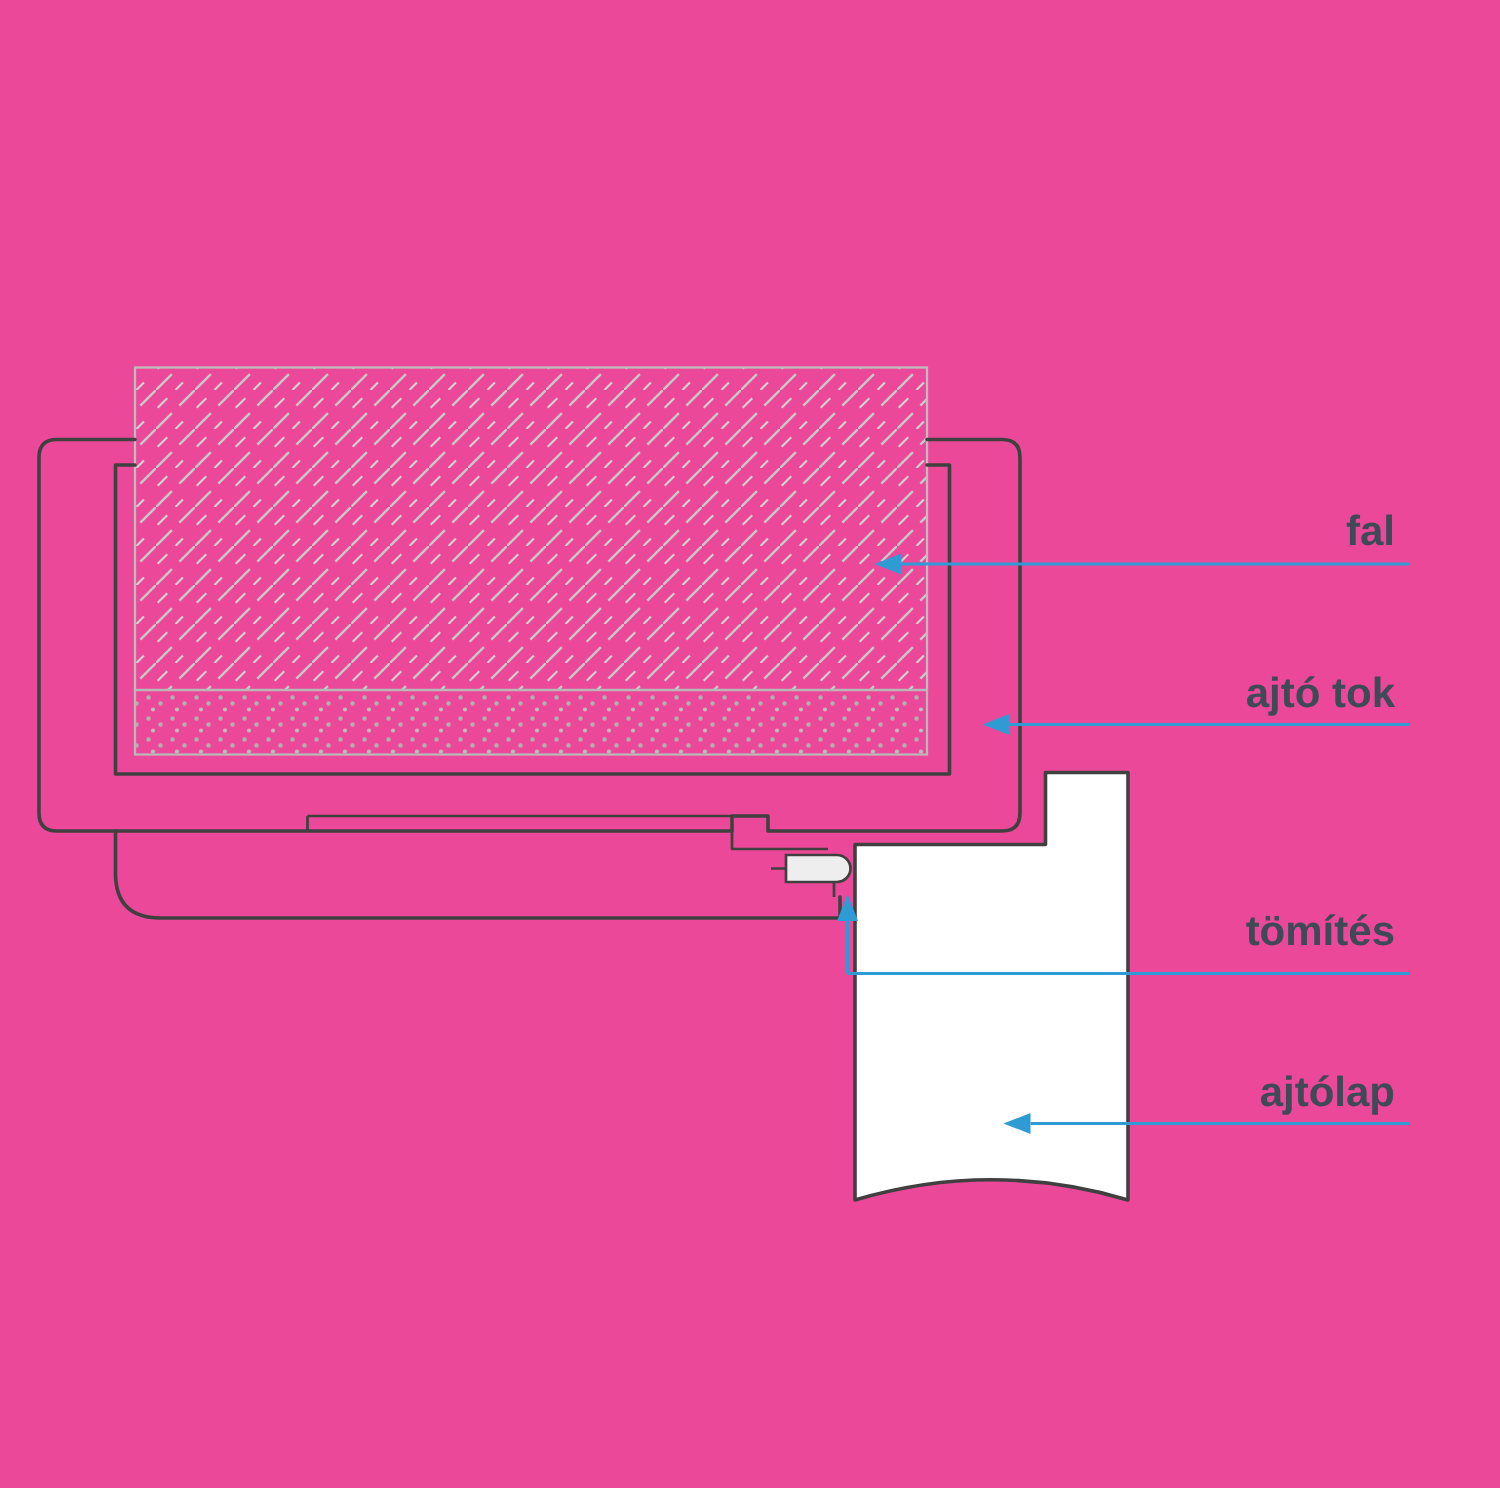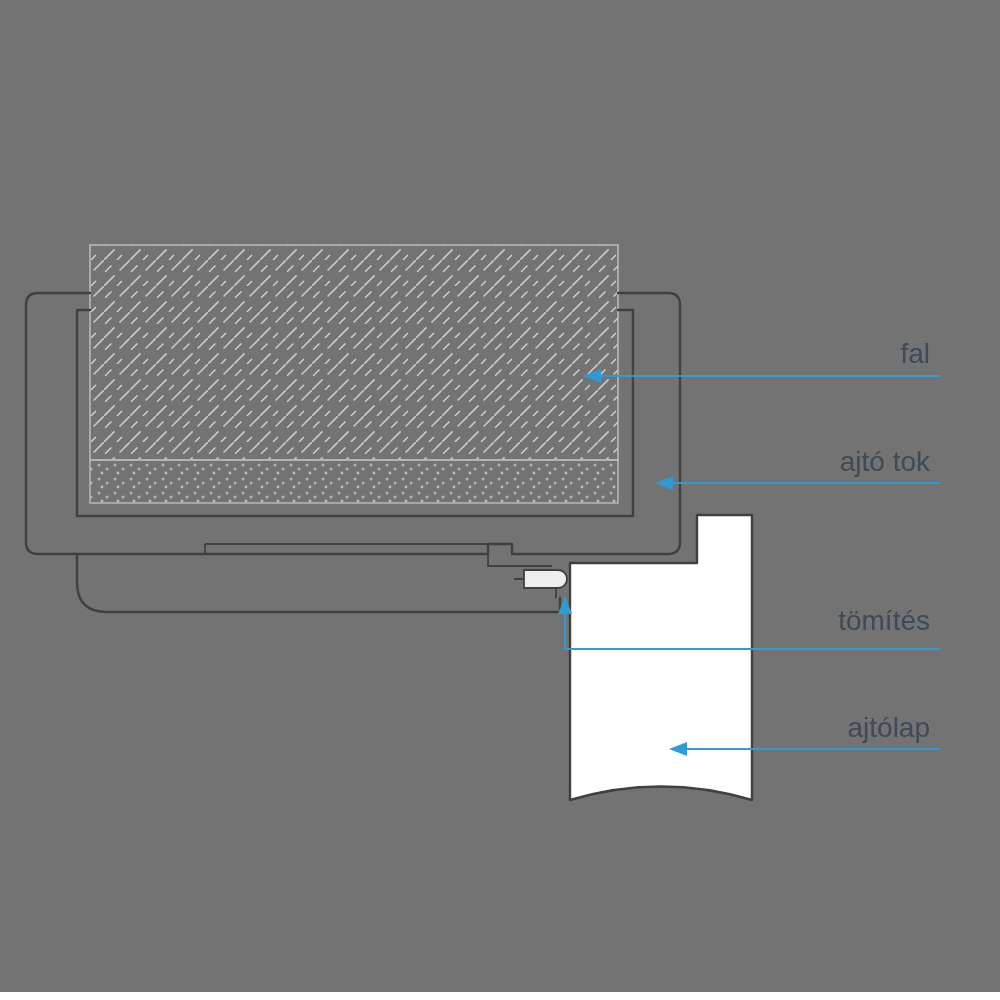--- a/index.html
+++ b/index.html
@@ -4,22 +4,23 @@
 <style>
   html, body {
     margin: 0;
     padding: 0;
     background: #ffffff;
   }
   .stage {
     position: relative;
     width: 1000px;
     height: 992px;
-    background: #737373;
+    background: #ec4899;
     overflow: hidden;
+    font-weight: bold;
   }
   svg { display: block; }
   .label-text {
     font-family: "Liberation Sans", sans-serif;
     font-size: 28px;
     fill: #3e4a58;
   }
   .outline {
     fill: none;
     stroke: #404040;

